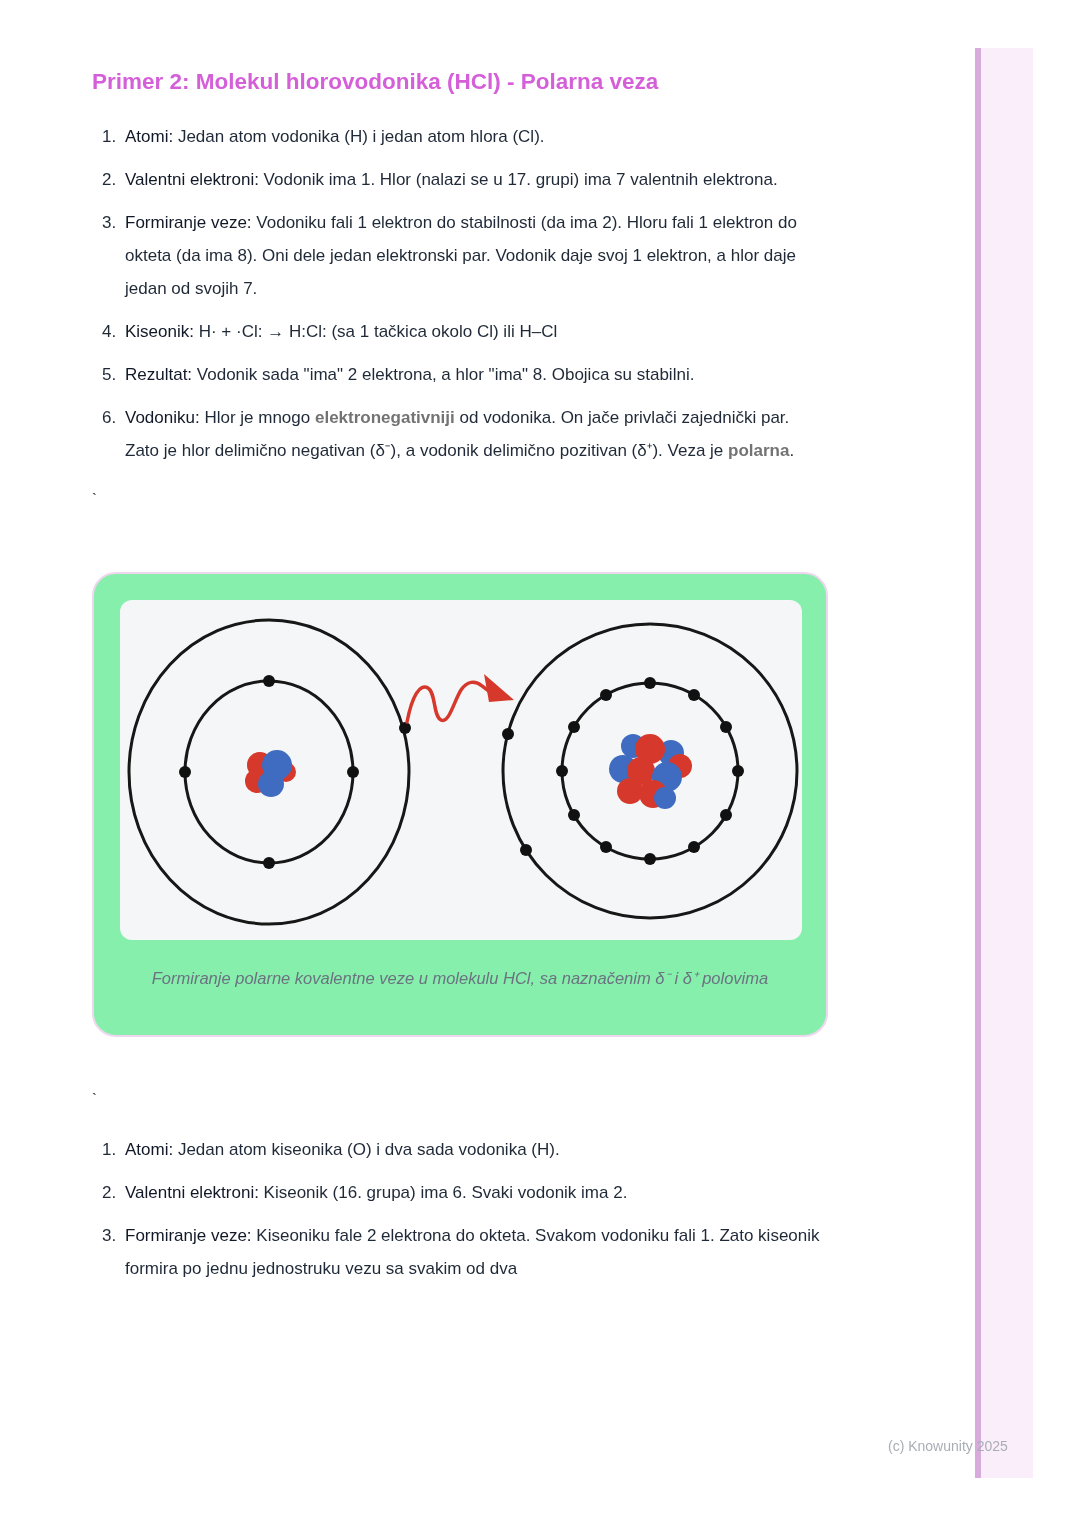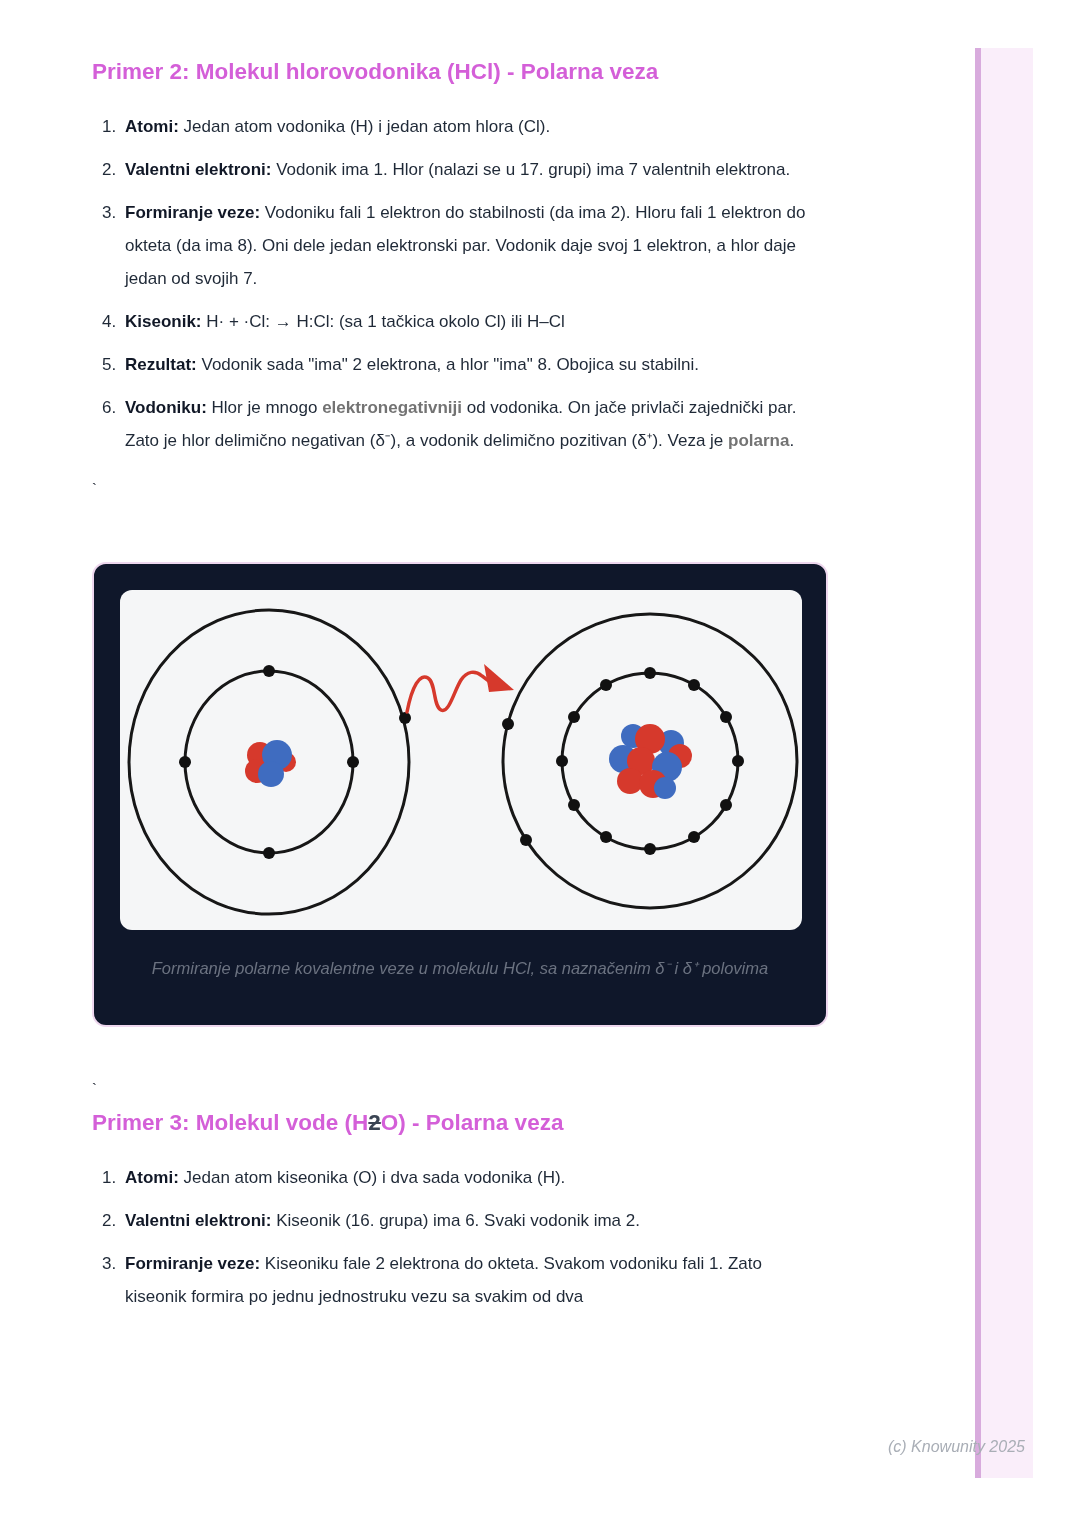--- a/index.html
+++ b/index.html
@@ -14,57 +14,57 @@
   .content {
     position:absolute;
     left:92px; top:48px;
     width:736px;
   }
   h2.section-heading {
     font-size:22.5px;
     line-height:28px;
     font-weight:700;
     color:#d45fd8;
-    margin-top:10px;
+    margin-top:20px;
   }
   h2.section-heading .struck-sub {
     color:#3a4453;
     text-decoration:line-through;
   }
   ol.steps {
     list-style:none;
     margin-top:24px;
   }
   ol.steps li {
     position:relative;
     padding-left:33px;
     font-size:17px;
     line-height:33px;
     margin-bottom:10px;
   }
   ol.steps .num {
     position:absolute;
     left:10px; top:0;
   }
-  .lbl { font-weight:700; color:#111827; }
+  .lbl { font-weight:400; color:#111827; }
   b.inline { font-weight:700; color:#737373; }
   .tick {
     font-size:15px;
     line-height:20px;
     color:#111827;
     margin-top:22px;
   }
   .tick.second { margin-top:52px; }
   
   .figure-card {
     margin-top:63px;
     width:736px;
-    background:#0f172a;
+    background:#86efac;
     border:2px solid #eed7ee;
-    border-radius:14px;
+    border-radius:24px;
     padding:26px 26px 42px 26px;
   }
   .diagram-panel {
     width:682px;
     height:340px;
     background:#f5f6f7;
     border-radius:12px;
     overflow:hidden;
   }
   .figure-caption {
@@ -86,25 +86,24 @@
   }
   .side-strip-fill {
     position:absolute;
     left:981px; top:48px;
     width:52px; height:1430px;
     background:#faeefa;
   }
   .watermark {
     position:absolute;
     left:888px; top:1438px;
-    font-size:16px;
+    font-size:14px;
     color:#a9aeb6;
     z-index:3;
     white-space:nowrap;
-    font-style:italic;
   }
 </style>
 </head>
 <body>
 
 <div class="side-strip-fill"></div>
 <div class="side-strip-line"></div>
 
 <div class="content">
 
@@ -195,21 +194,20 @@
           <circle cx="388" cy="134" r="6" fill="#111"></circle>
           <circle cx="406" cy="250" r="6" fill="#111"></circle>
         </g>
       </svg>
     </div>
     <div class="figure-caption">Formiranje polarne kovalentne veze u molekulu HCl, sa naznačenim δ⁻ i δ⁺ polovima</div>
   </div>
 
   <div class="tick second">`</div>
 
-  <h2 class="section-heading section-3"><span>Primer 3: Molekul vode (H</span><span class="struck-sub">2</span><span>O) - Polarna veza</span></h2>
 
   <ol class="steps">
     <li>
       <span class="num">1.</span><span class="lbl">Atomi:</span><span> Jedan atom kiseonika (O) i dva sada vodonika (H).</span>
     </li>
     <li>
       <span class="num">2.</span><span class="lbl">Valentni elektroni:</span><span> Kiseonik (16. grupa) ima 6. Svaki vodonik ima 2.</span>
     </li>
     <li>
       <span class="num">3.</span><span class="lbl">Formiranje veze:</span><span> Kiseoniku fale 2 elektrona do okteta. Svakom vodoniku fali 1. Zato kiseonik formira po jednu jednostruku vezu sa svakim od dva</span>

